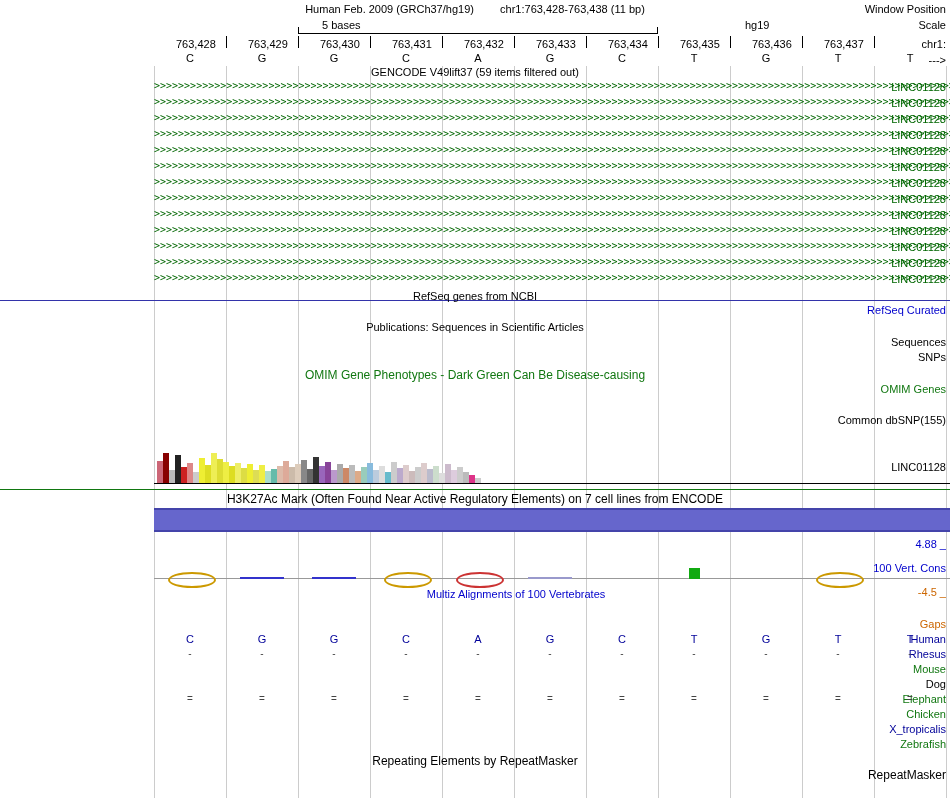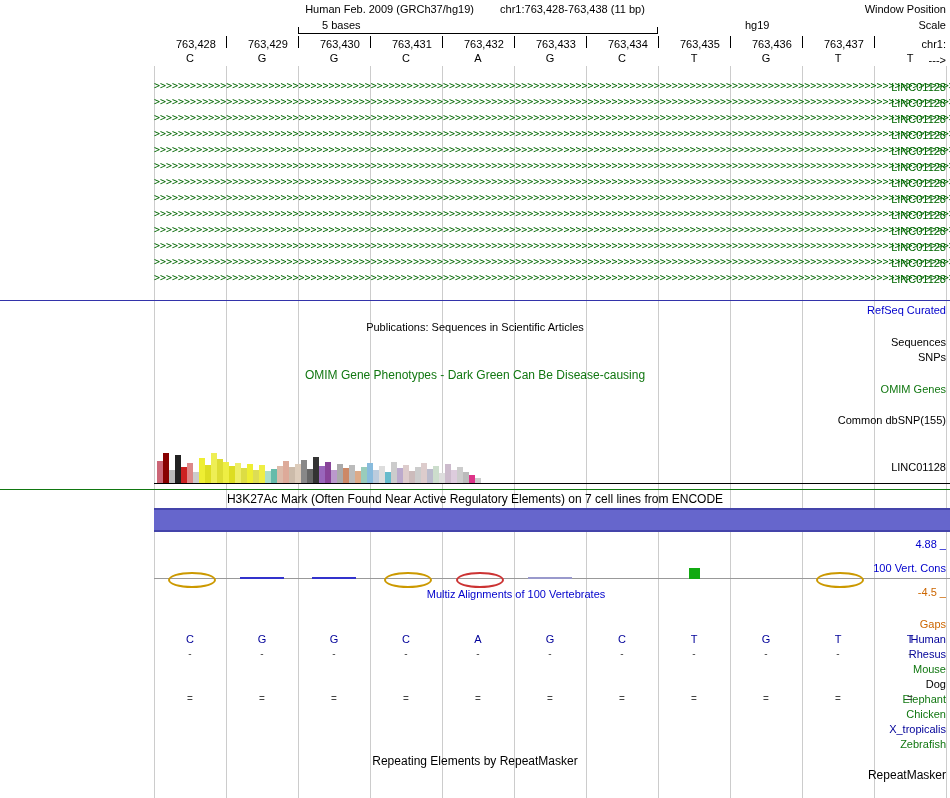--- a/index.html
+++ b/index.html
@@ -208,20 +208,21 @@
       <div class="vline" style="left: 658px; top: 66px; height: 732px;"></div>
       <div class="vline" style="left: 730px; top: 66px; height: 732px;"></div>
       <div class="vline" style="left: 730px; top: 66px; height: 732px;"></div>
       <div class="vline" style="left: 802px; top: 66px; height: 732px;"></div>
       <div class="vline" style="left: 802px; top: 66px; height: 732px;"></div>
       <div class="vline" style="left: 874px; top: 66px; height: 732px;"></div>
       <div class="vline" style="left: 874px; top: 66px; height: 732px;"></div>
       <div class="vline" style="left: 946px; top: 66px; height: 732px;"></div>
     </div>
 
+  <div class="title-line" style="top:66px;">GENCODE V49lift37 (59 items filtered out)</div>
   <div id="gene-rows">
       <div class="gene-label" style="top: 81px;">LINC01128</div>
       <div class="gene-row" style="top: 80px;">&gt;&gt;&gt;&gt;&gt;&gt;&gt;&gt;&gt;&gt;&gt;&gt;&gt;&gt;&gt;&gt;&gt;&gt;&gt;&gt;&gt;&gt;&gt;&gt;&gt;&gt;&gt;&gt;&gt;&gt;&gt;&gt;&gt;&gt;&gt;&gt;&gt;&gt;&gt;&gt;&gt;&gt;&gt;&gt;&gt;&gt;&gt;&gt;&gt;&gt;&gt;&gt;&gt;&gt;&gt;&gt;&gt;&gt;&gt;&gt;&gt;&gt;&gt;&gt;&gt;&gt;&gt;&gt;&gt;&gt;&gt;&gt;&gt;&gt;&gt;&gt;&gt;&gt;&gt;&gt;&gt;&gt;&gt;&gt;&gt;&gt;&gt;&gt;&gt;&gt;&gt;&gt;&gt;&gt;&gt;&gt;&gt;&gt;&gt;&gt;&gt;&gt;&gt;&gt;&gt;&gt;&gt;&gt;&gt;&gt;&gt;&gt;&gt;&gt;&gt;&gt;&gt;&gt;&gt;&gt;&gt;&gt;&gt;&gt;&gt;&gt;&gt;&gt;&gt;&gt;&gt;&gt;&gt;&gt;&gt;&gt;&gt;&gt;&gt;&gt;&gt;&gt;&gt;&gt;&gt;&gt;&gt;&gt;&gt;&gt;&gt;&gt;&gt;&gt;&gt;&gt;&gt;&gt;&gt;&gt;&gt;&gt;&gt;&gt;&gt;&gt;&gt;&gt;&gt;&gt;&gt;&gt;&gt;&gt;&gt;&gt;&gt;&gt;&gt;&gt;&gt;&gt;&gt;&gt;&gt;&gt;&gt;&gt;&gt;&gt;&gt;&gt;&gt;&gt;&gt;&gt;&gt;&gt;&gt;&gt;</div>
       <div class="gene-label" style="top: 97px;">LINC01128</div>
       <div class="gene-row" style="top: 96px;">&gt;&gt;&gt;&gt;&gt;&gt;&gt;&gt;&gt;&gt;&gt;&gt;&gt;&gt;&gt;&gt;&gt;&gt;&gt;&gt;&gt;&gt;&gt;&gt;&gt;&gt;&gt;&gt;&gt;&gt;&gt;&gt;&gt;&gt;&gt;&gt;&gt;&gt;&gt;&gt;&gt;&gt;&gt;&gt;&gt;&gt;&gt;&gt;&gt;&gt;&gt;&gt;&gt;&gt;&gt;&gt;&gt;&gt;&gt;&gt;&gt;&gt;&gt;&gt;&gt;&gt;&gt;&gt;&gt;&gt;&gt;&gt;&gt;&gt;&gt;&gt;&gt;&gt;&gt;&gt;&gt;&gt;&gt;&gt;&gt;&gt;&gt;&gt;&gt;&gt;&gt;&gt;&gt;&gt;&gt;&gt;&gt;&gt;&gt;&gt;&gt;&gt;&gt;&gt;&gt;&gt;&gt;&gt;&gt;&gt;&gt;&gt;&gt;&gt;&gt;&gt;&gt;&gt;&gt;&gt;&gt;&gt;&gt;&gt;&gt;&gt;&gt;&gt;&gt;&gt;&gt;&gt;&gt;&gt;&gt;&gt;&gt;&gt;&gt;&gt;&gt;&gt;&gt;&gt;&gt;&gt;&gt;&gt;&gt;&gt;&gt;&gt;&gt;&gt;&gt;&gt;&gt;&gt;&gt;&gt;&gt;&gt;&gt;&gt;&gt;&gt;&gt;&gt;&gt;&gt;&gt;&gt;&gt;&gt;&gt;&gt;&gt;&gt;&gt;&gt;&gt;&gt;&gt;&gt;&gt;&gt;&gt;&gt;&gt;&gt;&gt;&gt;&gt;&gt;&gt;&gt;&gt;&gt;&gt;&gt;</div>
       <div class="gene-label" style="top: 113px;">LINC01128</div>
       <div class="gene-row" style="top: 112px;">&gt;&gt;&gt;&gt;&gt;&gt;&gt;&gt;&gt;&gt;&gt;&gt;&gt;&gt;&gt;&gt;&gt;&gt;&gt;&gt;&gt;&gt;&gt;&gt;&gt;&gt;&gt;&gt;&gt;&gt;&gt;&gt;&gt;&gt;&gt;&gt;&gt;&gt;&gt;&gt;&gt;&gt;&gt;&gt;&gt;&gt;&gt;&gt;&gt;&gt;&gt;&gt;&gt;&gt;&gt;&gt;&gt;&gt;&gt;&gt;&gt;&gt;&gt;&gt;&gt;&gt;&gt;&gt;&gt;&gt;&gt;&gt;&gt;&gt;&gt;&gt;&gt;&gt;&gt;&gt;&gt;&gt;&gt;&gt;&gt;&gt;&gt;&gt;&gt;&gt;&gt;&gt;&gt;&gt;&gt;&gt;&gt;&gt;&gt;&gt;&gt;&gt;&gt;&gt;&gt;&gt;&gt;&gt;&gt;&gt;&gt;&gt;&gt;&gt;&gt;&gt;&gt;&gt;&gt;&gt;&gt;&gt;&gt;&gt;&gt;&gt;&gt;&gt;&gt;&gt;&gt;&gt;&gt;&gt;&gt;&gt;&gt;&gt;&gt;&gt;&gt;&gt;&gt;&gt;&gt;&gt;&gt;&gt;&gt;&gt;&gt;&gt;&gt;&gt;&gt;&gt;&gt;&gt;&gt;&gt;&gt;&gt;&gt;&gt;&gt;&gt;&gt;&gt;&gt;&gt;&gt;&gt;&gt;&gt;&gt;&gt;&gt;&gt;&gt;&gt;&gt;&gt;&gt;&gt;&gt;&gt;&gt;&gt;&gt;&gt;&gt;&gt;&gt;&gt;&gt;&gt;&gt;&gt;&gt;&gt;</div>
       <div class="gene-label" style="top: 129px;">LINC01128</div>
       <div class="gene-row" style="top: 128px;">&gt;&gt;&gt;&gt;&gt;&gt;&gt;&gt;&gt;&gt;&gt;&gt;&gt;&gt;&gt;&gt;&gt;&gt;&gt;&gt;&gt;&gt;&gt;&gt;&gt;&gt;&gt;&gt;&gt;&gt;&gt;&gt;&gt;&gt;&gt;&gt;&gt;&gt;&gt;&gt;&gt;&gt;&gt;&gt;&gt;&gt;&gt;&gt;&gt;&gt;&gt;&gt;&gt;&gt;&gt;&gt;&gt;&gt;&gt;&gt;&gt;&gt;&gt;&gt;&gt;&gt;&gt;&gt;&gt;&gt;&gt;&gt;&gt;&gt;&gt;&gt;&gt;&gt;&gt;&gt;&gt;&gt;&gt;&gt;&gt;&gt;&gt;&gt;&gt;&gt;&gt;&gt;&gt;&gt;&gt;&gt;&gt;&gt;&gt;&gt;&gt;&gt;&gt;&gt;&gt;&gt;&gt;&gt;&gt;&gt;&gt;&gt;&gt;&gt;&gt;&gt;&gt;&gt;&gt;&gt;&gt;&gt;&gt;&gt;&gt;&gt;&gt;&gt;&gt;&gt;&gt;&gt;&gt;&gt;&gt;&gt;&gt;&gt;&gt;&gt;&gt;&gt;&gt;&gt;&gt;&gt;&gt;&gt;&gt;&gt;&gt;&gt;&gt;&gt;&gt;&gt;&gt;&gt;&gt;&gt;&gt;&gt;&gt;&gt;&gt;&gt;&gt;&gt;&gt;&gt;&gt;&gt;&gt;&gt;&gt;&gt;&gt;&gt;&gt;&gt;&gt;&gt;&gt;&gt;&gt;&gt;&gt;&gt;&gt;&gt;&gt;&gt;&gt;&gt;&gt;&gt;&gt;&gt;&gt;&gt;</div>
       <div class="gene-label" style="top: 145px;">LINC01128</div>
@@ -239,20 +240,21 @@
       <div class="gene-label" style="top: 241px;">LINC01128</div>
       <div class="gene-row" style="top: 240px;">&gt;&gt;&gt;&gt;&gt;&gt;&gt;&gt;&gt;&gt;&gt;&gt;&gt;&gt;&gt;&gt;&gt;&gt;&gt;&gt;&gt;&gt;&gt;&gt;&gt;&gt;&gt;&gt;&gt;&gt;&gt;&gt;&gt;&gt;&gt;&gt;&gt;&gt;&gt;&gt;&gt;&gt;&gt;&gt;&gt;&gt;&gt;&gt;&gt;&gt;&gt;&gt;&gt;&gt;&gt;&gt;&gt;&gt;&gt;&gt;&gt;&gt;&gt;&gt;&gt;&gt;&gt;&gt;&gt;&gt;&gt;&gt;&gt;&gt;&gt;&gt;&gt;&gt;&gt;&gt;&gt;&gt;&gt;&gt;&gt;&gt;&gt;&gt;&gt;&gt;&gt;&gt;&gt;&gt;&gt;&gt;&gt;&gt;&gt;&gt;&gt;&gt;&gt;&gt;&gt;&gt;&gt;&gt;&gt;&gt;&gt;&gt;&gt;&gt;&gt;&gt;&gt;&gt;&gt;&gt;&gt;&gt;&gt;&gt;&gt;&gt;&gt;&gt;&gt;&gt;&gt;&gt;&gt;&gt;&gt;&gt;&gt;&gt;&gt;&gt;&gt;&gt;&gt;&gt;&gt;&gt;&gt;&gt;&gt;&gt;&gt;&gt;&gt;&gt;&gt;&gt;&gt;&gt;&gt;&gt;&gt;&gt;&gt;&gt;&gt;&gt;&gt;&gt;&gt;&gt;&gt;&gt;&gt;&gt;&gt;&gt;&gt;&gt;&gt;&gt;&gt;&gt;&gt;&gt;&gt;&gt;&gt;&gt;&gt;&gt;&gt;&gt;&gt;&gt;&gt;&gt;&gt;&gt;&gt;&gt;</div>
       <div class="gene-label" style="top: 257px;">LINC01128</div>
       <div class="gene-row" style="top: 256px;">&gt;&gt;&gt;&gt;&gt;&gt;&gt;&gt;&gt;&gt;&gt;&gt;&gt;&gt;&gt;&gt;&gt;&gt;&gt;&gt;&gt;&gt;&gt;&gt;&gt;&gt;&gt;&gt;&gt;&gt;&gt;&gt;&gt;&gt;&gt;&gt;&gt;&gt;&gt;&gt;&gt;&gt;&gt;&gt;&gt;&gt;&gt;&gt;&gt;&gt;&gt;&gt;&gt;&gt;&gt;&gt;&gt;&gt;&gt;&gt;&gt;&gt;&gt;&gt;&gt;&gt;&gt;&gt;&gt;&gt;&gt;&gt;&gt;&gt;&gt;&gt;&gt;&gt;&gt;&gt;&gt;&gt;&gt;&gt;&gt;&gt;&gt;&gt;&gt;&gt;&gt;&gt;&gt;&gt;&gt;&gt;&gt;&gt;&gt;&gt;&gt;&gt;&gt;&gt;&gt;&gt;&gt;&gt;&gt;&gt;&gt;&gt;&gt;&gt;&gt;&gt;&gt;&gt;&gt;&gt;&gt;&gt;&gt;&gt;&gt;&gt;&gt;&gt;&gt;&gt;&gt;&gt;&gt;&gt;&gt;&gt;&gt;&gt;&gt;&gt;&gt;&gt;&gt;&gt;&gt;&gt;&gt;&gt;&gt;&gt;&gt;&gt;&gt;&gt;&gt;&gt;&gt;&gt;&gt;&gt;&gt;&gt;&gt;&gt;&gt;&gt;&gt;&gt;&gt;&gt;&gt;&gt;&gt;&gt;&gt;&gt;&gt;&gt;&gt;&gt;&gt;&gt;&gt;&gt;&gt;&gt;&gt;&gt;&gt;&gt;&gt;&gt;&gt;&gt;&gt;&gt;&gt;&gt;&gt;&gt;</div>
       <div class="gene-label" style="top: 273px;">LINC01128</div>
       <div class="gene-row" style="top: 272px;">&gt;&gt;&gt;&gt;&gt;&gt;&gt;&gt;&gt;&gt;&gt;&gt;&gt;&gt;&gt;&gt;&gt;&gt;&gt;&gt;&gt;&gt;&gt;&gt;&gt;&gt;&gt;&gt;&gt;&gt;&gt;&gt;&gt;&gt;&gt;&gt;&gt;&gt;&gt;&gt;&gt;&gt;&gt;&gt;&gt;&gt;&gt;&gt;&gt;&gt;&gt;&gt;&gt;&gt;&gt;&gt;&gt;&gt;&gt;&gt;&gt;&gt;&gt;&gt;&gt;&gt;&gt;&gt;&gt;&gt;&gt;&gt;&gt;&gt;&gt;&gt;&gt;&gt;&gt;&gt;&gt;&gt;&gt;&gt;&gt;&gt;&gt;&gt;&gt;&gt;&gt;&gt;&gt;&gt;&gt;&gt;&gt;&gt;&gt;&gt;&gt;&gt;&gt;&gt;&gt;&gt;&gt;&gt;&gt;&gt;&gt;&gt;&gt;&gt;&gt;&gt;&gt;&gt;&gt;&gt;&gt;&gt;&gt;&gt;&gt;&gt;&gt;&gt;&gt;&gt;&gt;&gt;&gt;&gt;&gt;&gt;&gt;&gt;&gt;&gt;&gt;&gt;&gt;&gt;&gt;&gt;&gt;&gt;&gt;&gt;&gt;&gt;&gt;&gt;&gt;&gt;&gt;&gt;&gt;&gt;&gt;&gt;&gt;&gt;&gt;&gt;&gt;&gt;&gt;&gt;&gt;&gt;&gt;&gt;&gt;&gt;&gt;&gt;&gt;&gt;&gt;&gt;&gt;&gt;&gt;&gt;&gt;&gt;&gt;&gt;&gt;&gt;&gt;&gt;&gt;&gt;&gt;&gt;&gt;&gt;</div>
     </div>
 
   <div class="hr-blue" style="top:300px;"></div>
   <div class="label bluegreen" style="top:304px;">RefSeq Curated</div>
+  <div class="title-line" style="top:290px;">RefSeq genes from NCBI</div>
 
   <div class="title-line" style="top:321px;">Publications: Sequences in Scientific Articles</div>
   <div class="label" style="top:336px;">Sequences</div>
   <div class="label" style="top:351px;">SNPs</div>
 
   <div class="title-line green" style="top:368px;font-size:12px;">OMIM Gene Phenotypes - Dark Green Can Be Disease-causing</div>
   <div class="label green" style="top:383px;">OMIM Genes</div>
 
   <div class="label" style="top:414px;">Common dbSNP(155)</div>
 

